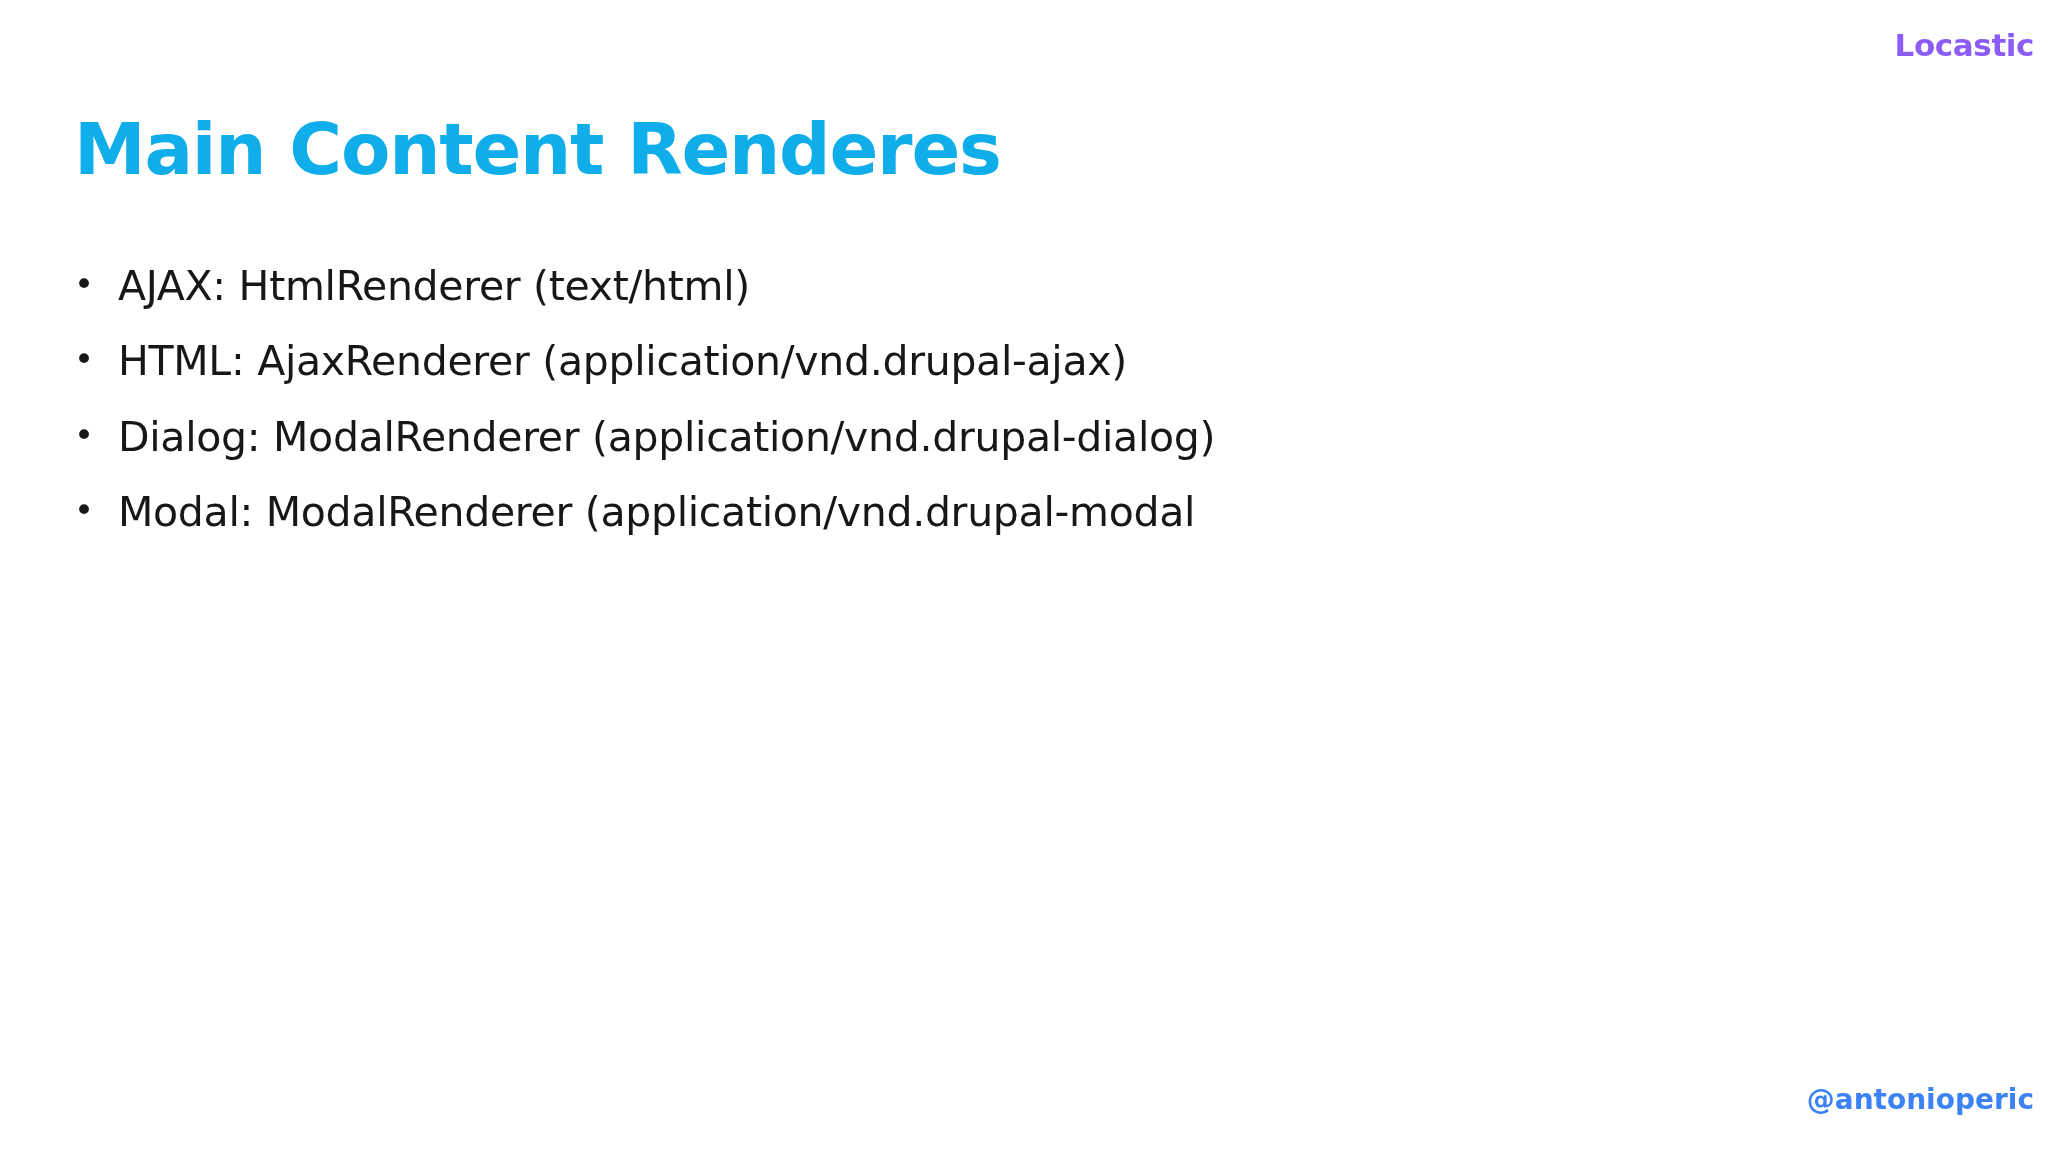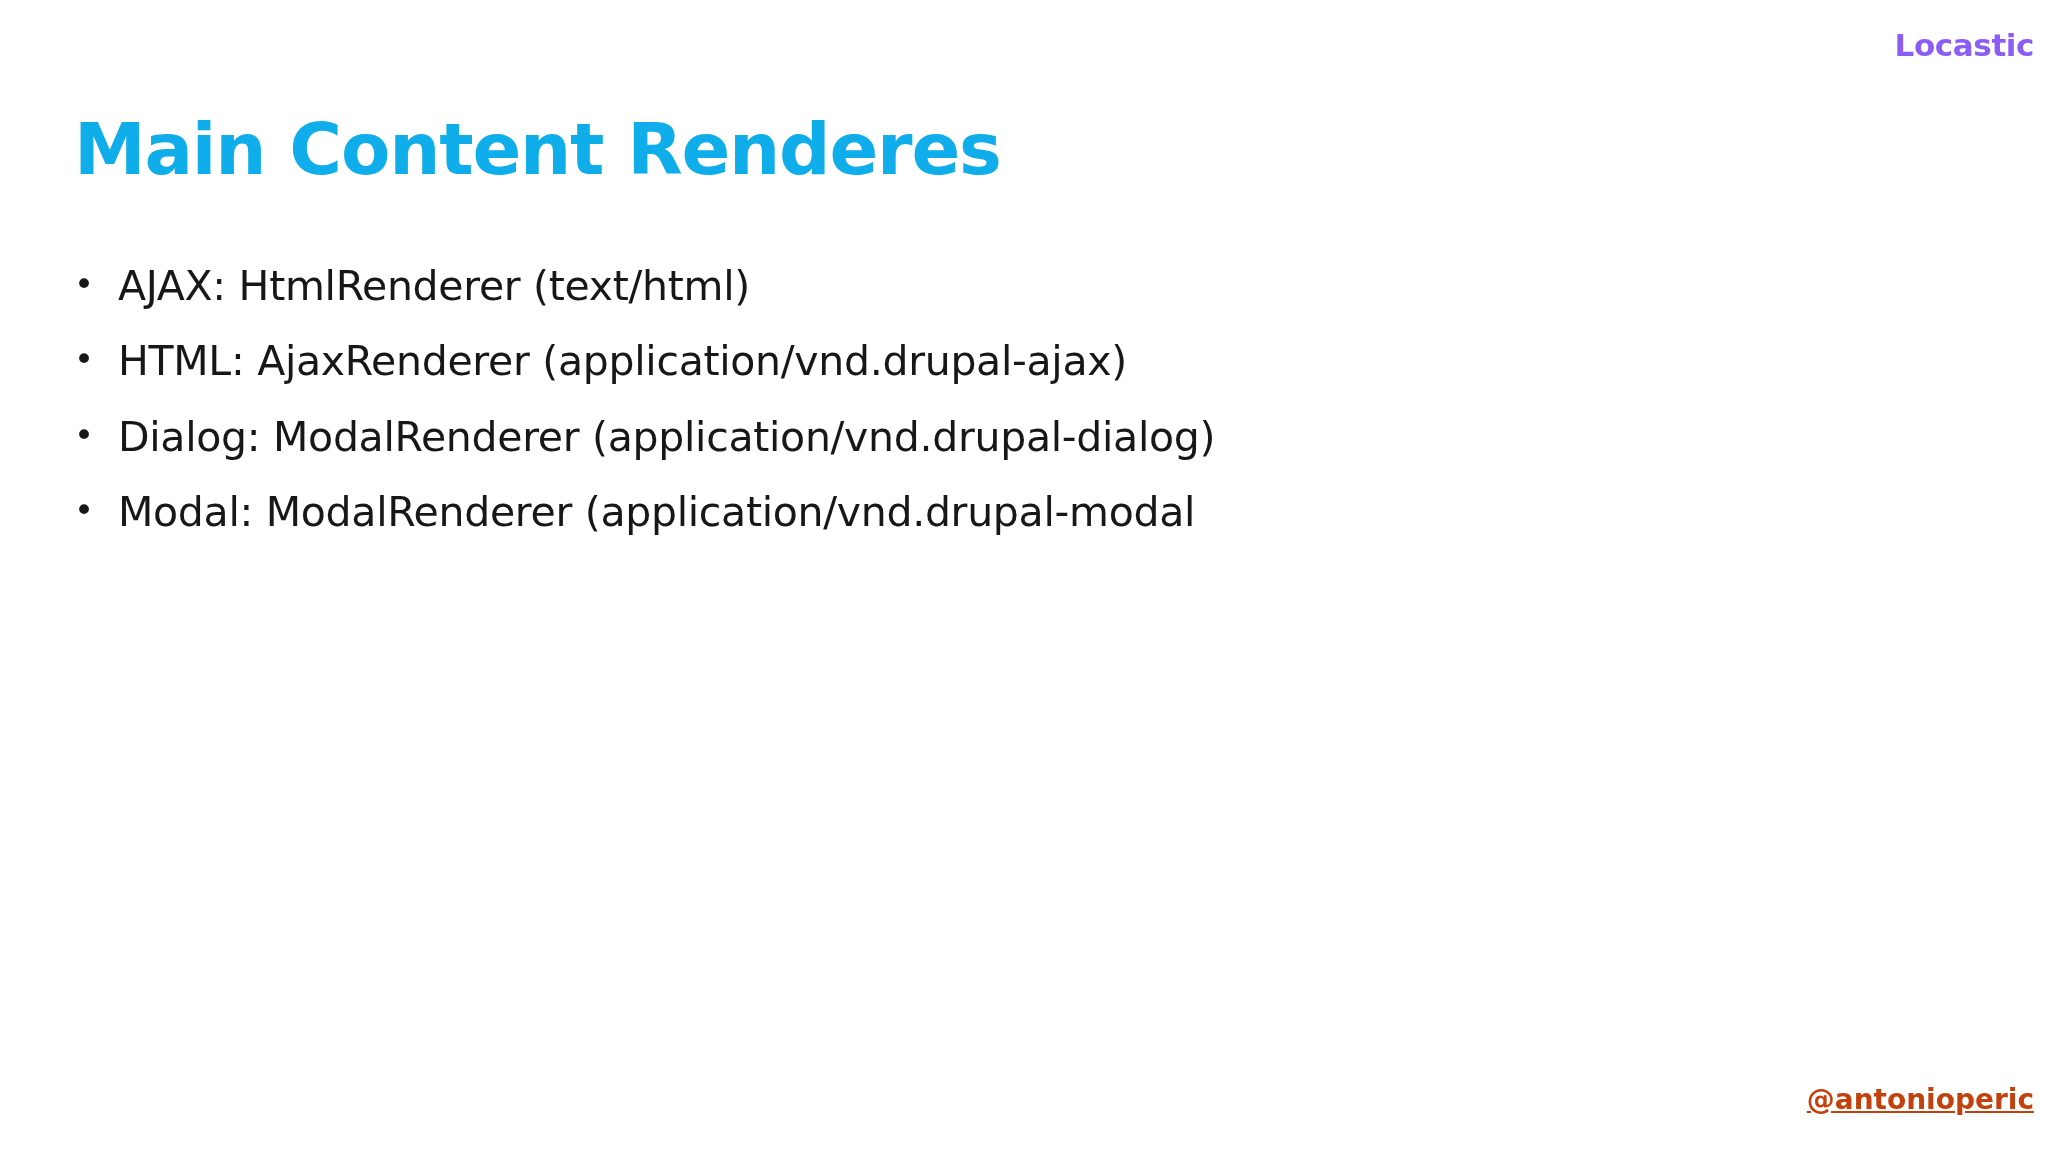--- a/index.html
+++ b/index.html
@@ -96,23 +96,22 @@
   
   .footer-handle {
     position: absolute;
     right: 14px;
     bottom: 38px;
     font-family: "DejaVu Sans", sans-serif;
     font-size: 28px;
     font-weight: 700;
     letter-spacing: 0px;
     line-height: 1;
-    color: #c2410c;
+    color: #3b82f6;
     white-space: nowrap;
-    text-decoration: underline;
   }
 </style>
 </head>
 <body>
 
 <div class="slide">
 
   <div class="brand-logo">Locastic</div>
 
   <h1 class="slide-title">Main Content Renderes</h1>

